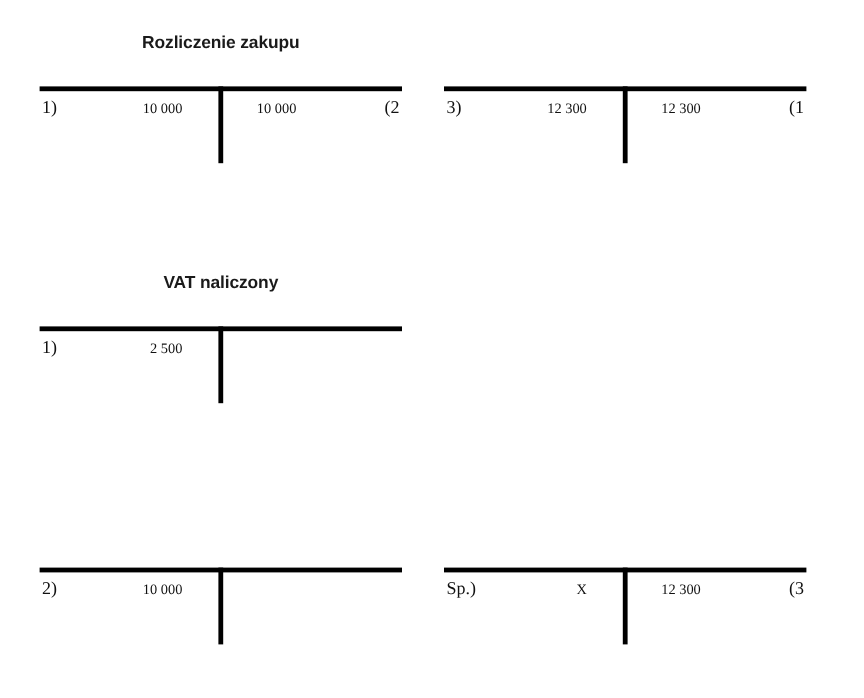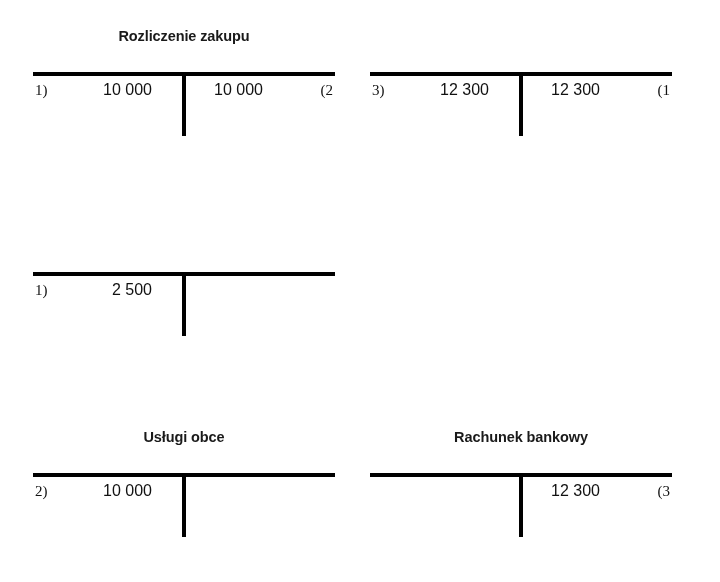--- a/index.html
+++ b/index.html
@@ -102,22 +102,22 @@
     padding-left: 16px;
     padding-right: 2px;
     box-sizing: border-box;
   }
 
   .entry-ref {
     font-family: "Liberation Serif", serif;
     font-size: 15px;
   }
   .entry-amount {
-    font-family: Liberation Sans, sans-serif;
-    font-size: 16px;
+    font-family: Liberation Serif, serif;
+    font-size: 12px;
   }
   .side-debit .entry-amount  { margin-right: 16px; }
   .side-credit .entry-amount { margin-left: 12px; }
 </style>
 </head>
 <body>
 
 <div id="diagram">
     <div class="t-account col-left row-1">
       <div class="t-title">Rozliczenie zakupu</div>
@@ -142,44 +142,47 @@
           <span class="entry-ref">3)</span>
           <span class="entry-amount">12 300</span>
         </div>
         <div class="side side-credit">
           <span class="entry-amount">12 300</span>
           <span class="entry-ref">(1</span>
         </div>
       </div>
     </div>
     <div class="t-account col-left row-2">
+      <div class="t-title">VAT naliczony</div>
       <div class="t-rule-h"></div>
       <div class="t-rule-v"></div>
       <div class="t-row">
         <div class="side side-debit">
           <span class="entry-ref">1)</span>
           <span class="entry-amount">2 500</span>
         </div>
       </div>
     </div>
     <div class="t-account col-left row-3">
-      <div class="t-title">Usługi obce</div>
       <div class="t-rule-h"></div>
       <div class="t-rule-v"></div>
       <div class="t-row">
         <div class="side side-debit">
           <span class="entry-ref">2)</span>
           <span class="entry-amount">10 000</span>
         </div>
       </div>
     </div>
     <div class="t-account col-right row-3">
-      <div class="t-title">Rachunek bankowy</div>
       <div class="t-rule-h"></div>
       <div class="t-rule-v"></div>
       <div class="t-row">
+        <div class="side side-debit">
+          <span class="entry-ref">Sp.)</span>
+          <span class="entry-amount">X</span>
+        </div>
         <div class="side side-credit">
           <span class="entry-amount">12 300</span>
           <span class="entry-ref">(3</span>
         </div>
       </div>
     </div>
   </div>
 
 </body></html>

